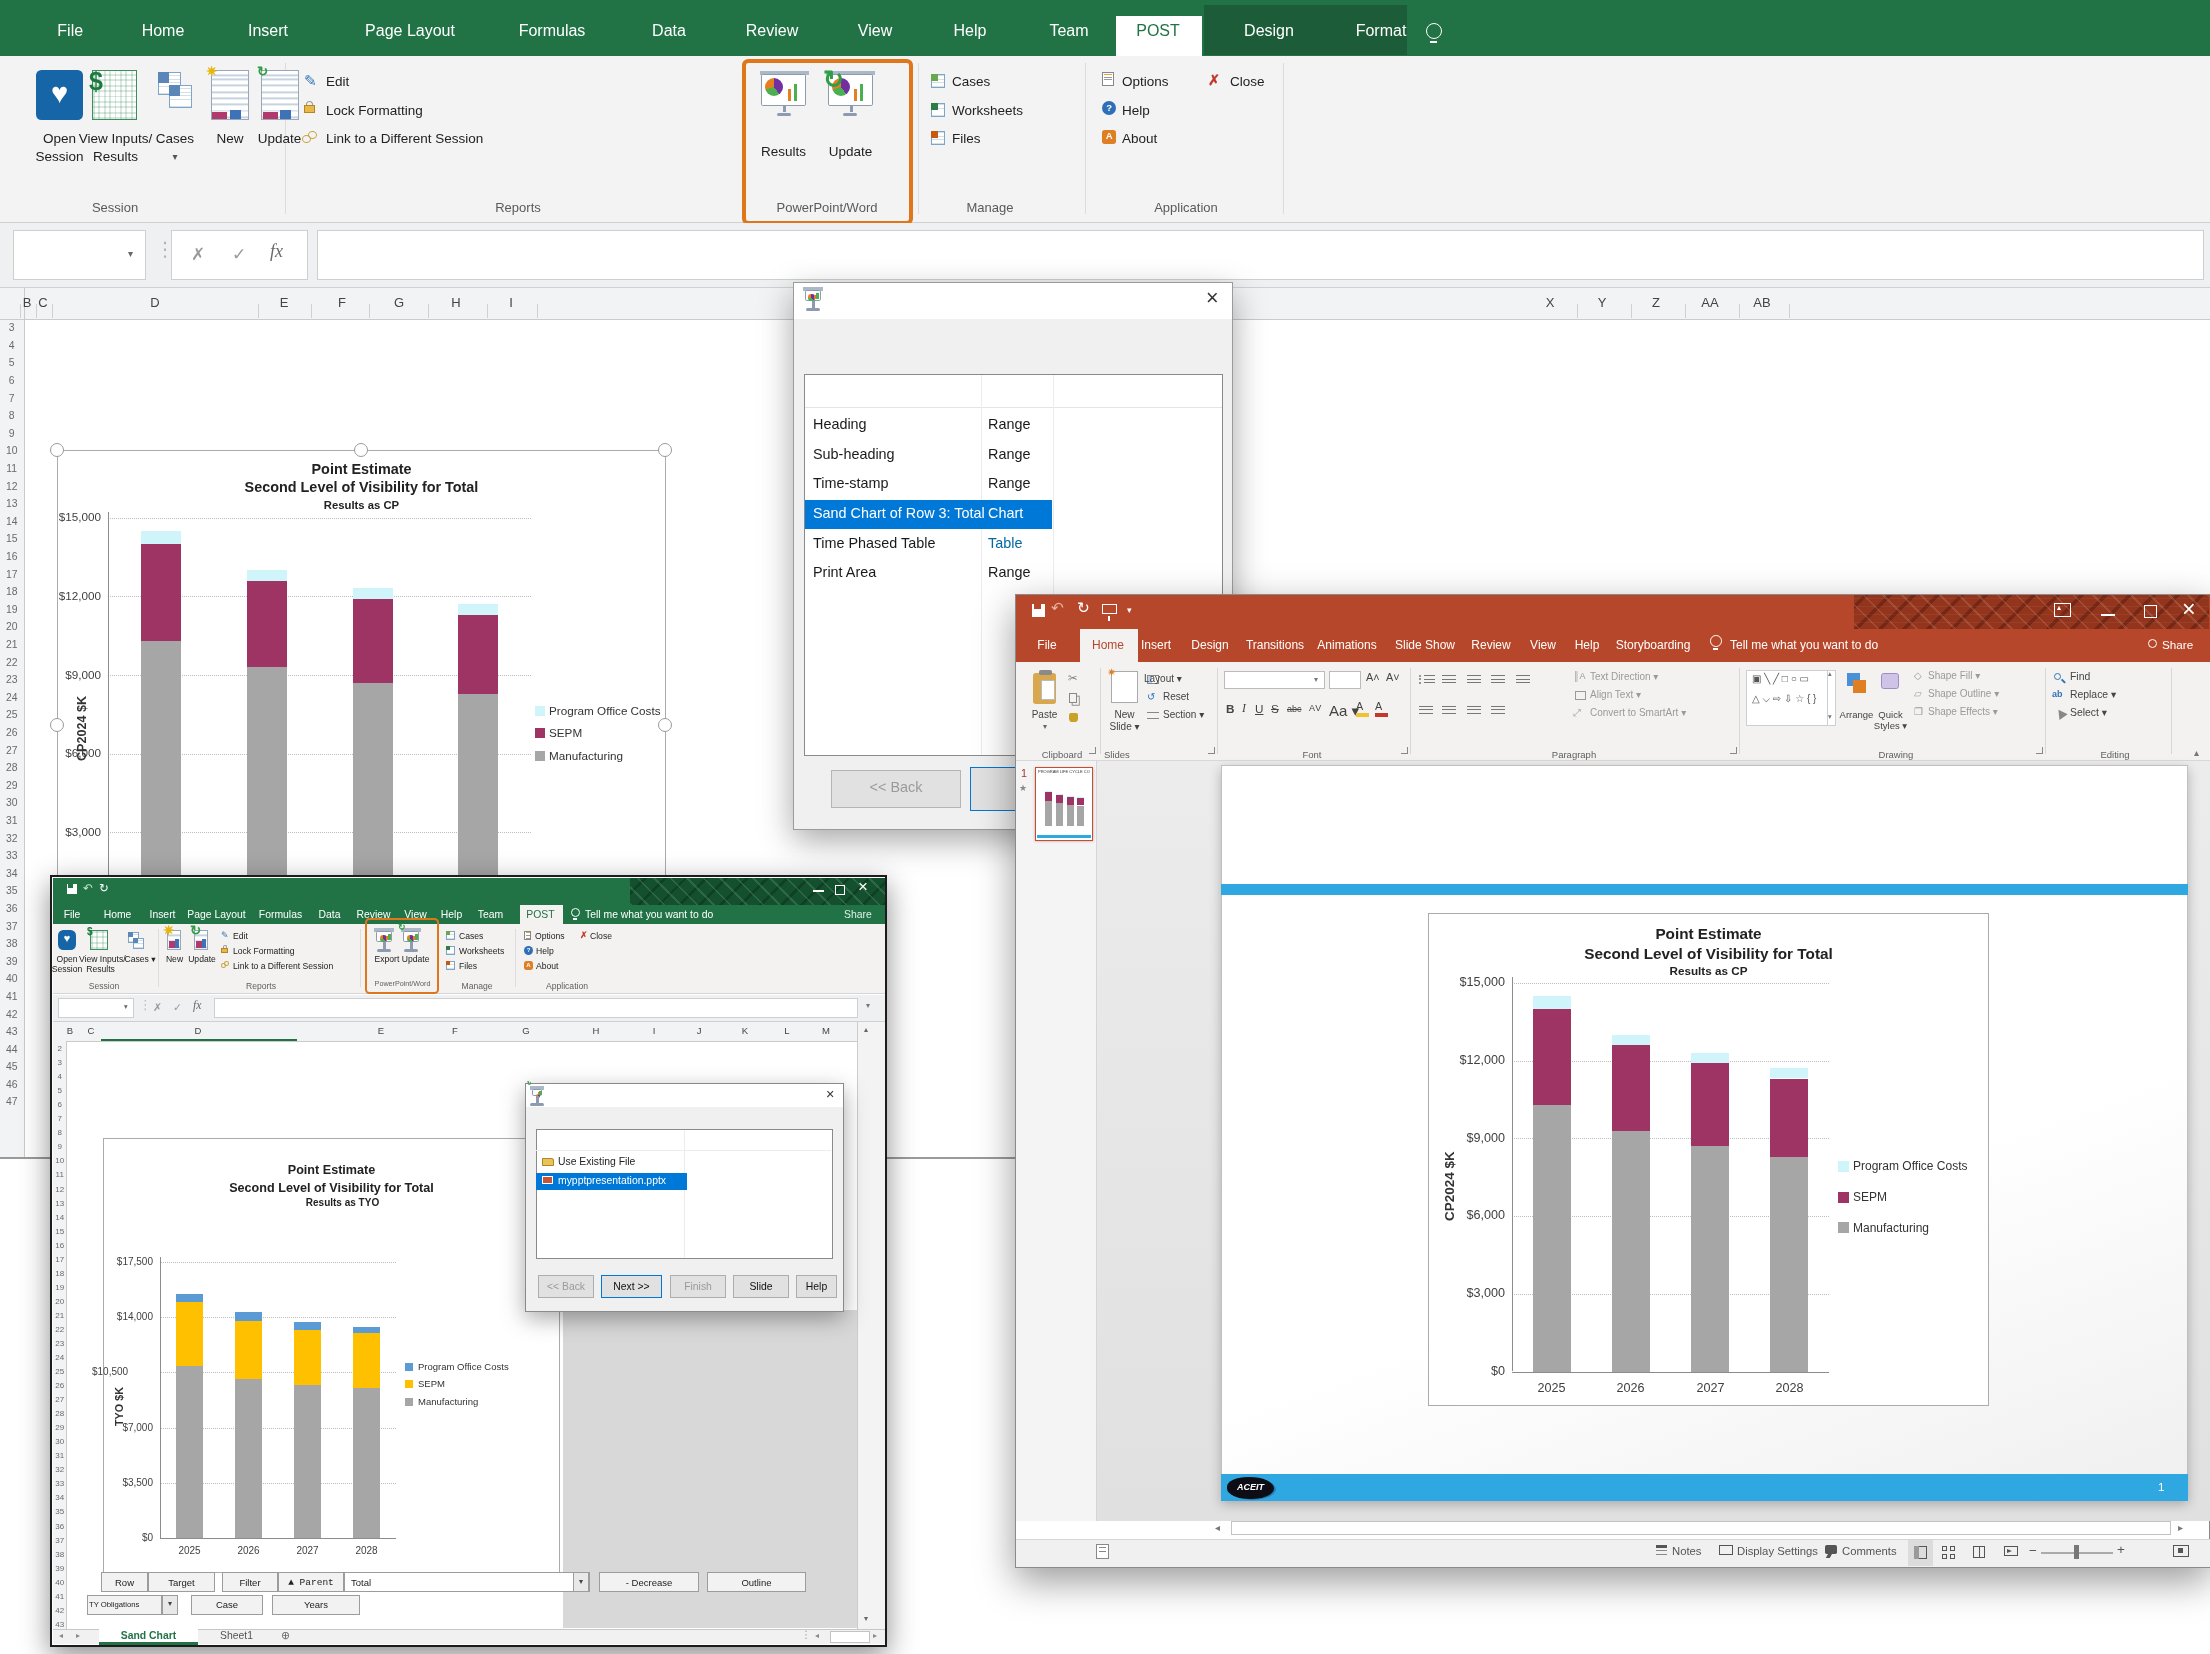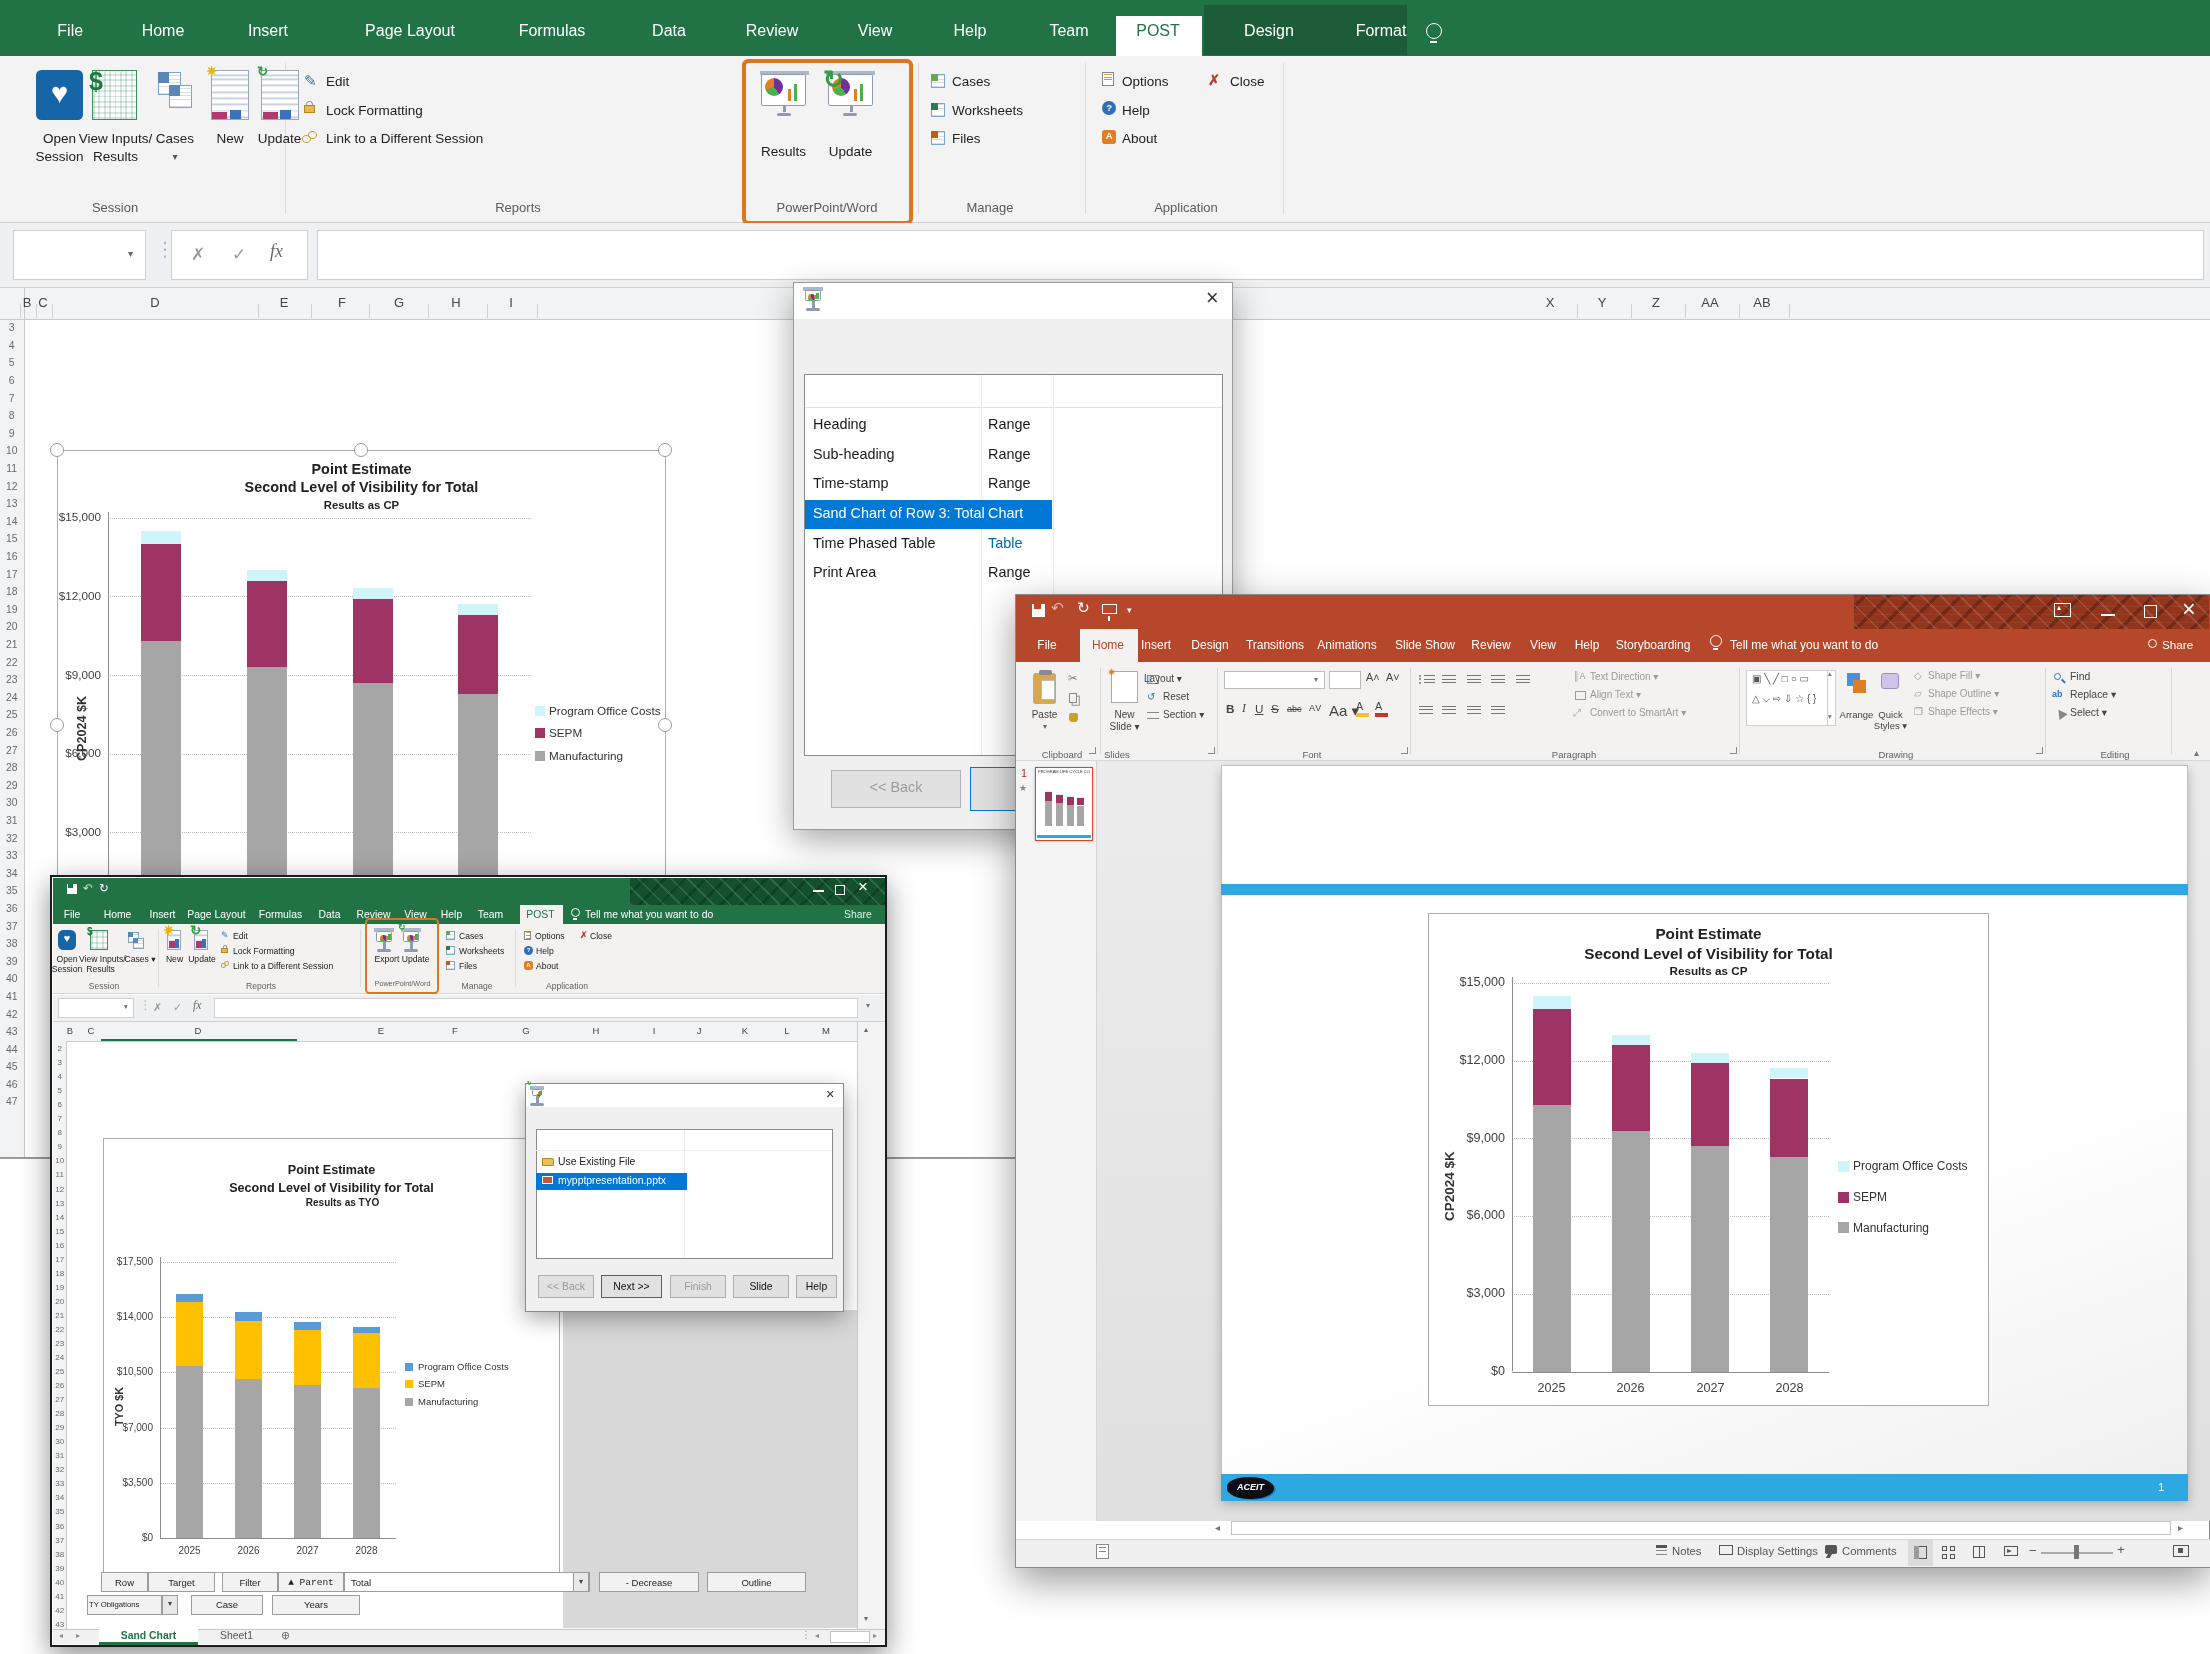--- a/index.html
+++ b/index.html
@@ -739,21 +739,21 @@
     <div class="abs" style="left: 103px; top: 1138px; width: 457px; height: 435px; background: rgb(255, 255, 255); border: 0.9px solid rgb(171, 171, 171);"></div>
     <div class="t" style="left: 103px; top: 1163px; font-size: 12.6px; width: 457px; text-align: center; font-weight: bold;">Point Estimate</div>
     <div class="t" style="left: 103px; top: 1181px; font-size: 12.6px; width: 457px; text-align: center; font-weight: bold;">Second Level of Visibility for Total</div>
     <div class="t" style="left: 103px; top: 1197px; font-size: 10px; width: 457px; text-align: center; font-weight: bold; padding-left: 11px;">Results as TYO</div>
     <div class="t" style="left: 92px; top: 1532px; font-size: 10px; width: 61px; text-align: right; color: rgb(63, 63, 63);">$0</div>
     <div class="abs" style="left: 160px; top: 1483px; width: 236px; height: 0.9px; border-top: 0.9px dotted rgb(189, 189, 189);"></div>
     <div class="t" style="left: 92px; top: 1477px; font-size: 10px; width: 61px; text-align: right; color: rgb(63, 63, 63);">$3,500</div>
     <div class="abs" style="left: 160px; top: 1428px; width: 236px; height: 0.9px; border-top: 0.9px dotted rgb(189, 189, 189);"></div>
     <div class="t" style="left: 92px; top: 1422px; font-size: 10px; width: 61px; text-align: right; color: rgb(63, 63, 63);">$7,000</div>
     <div class="abs" style="left: 160px; top: 1372px; width: 236px; height: 0.9px; border-top: 0.9px dotted rgb(189, 189, 189);"></div>
-    <div class="t" style="left: 92px; top: 1366px; font-size: 10px; width: 61px; text-align: right; color: rgb(63, 63, 63);">$10,500</div>
+    <div class="t" style="left: 92px; top: 1366px; font-size: 10px; width: 61px; text-align: left; color: rgb(63, 63, 63);">$10,500</div>
     <div class="abs" style="left: 160px; top: 1317px; width: 236px; height: 0.9px; border-top: 0.9px dotted rgb(189, 189, 189);"></div>
     <div class="t" style="left: 92px; top: 1311px; font-size: 10px; width: 61px; text-align: right; color: rgb(63, 63, 63);">$14,000</div>
     <div class="abs" style="left: 160px; top: 1262px; width: 236px; height: 0.9px; border-top: 0.9px dotted rgb(189, 189, 189);"></div>
     <div class="t" style="left: 92px; top: 1256px; font-size: 10px; width: 61px; text-align: right; color: rgb(63, 63, 63);">$17,500</div>
     <div class="abs" style="left: 160px; top: 1538px; width: 236px; height: 0.9px; background: rgb(140, 140, 140);"></div>
     <div class="abs" style="left: 160px; top: 1257px; width: 0.9px; height: 282px; background: rgb(140, 140, 140);"></div>
     <div class="t" style="left: 160px; top: 1545px; font-size: 10px; width: 59px; text-align: center; color: rgb(63, 63, 63);">2025</div>
     <div class="t" style="left: 219px; top: 1545px; font-size: 10px; width: 59px; text-align: center; color: rgb(63, 63, 63);">2026</div>
     <div class="t" style="left: 278px; top: 1545px; font-size: 10px; width: 59px; text-align: center; color: rgb(63, 63, 63);">2027</div>
     <div class="t" style="left: 337px; top: 1545px; font-size: 10px; width: 59px; text-align: center; color: rgb(63, 63, 63);">2028</div>

